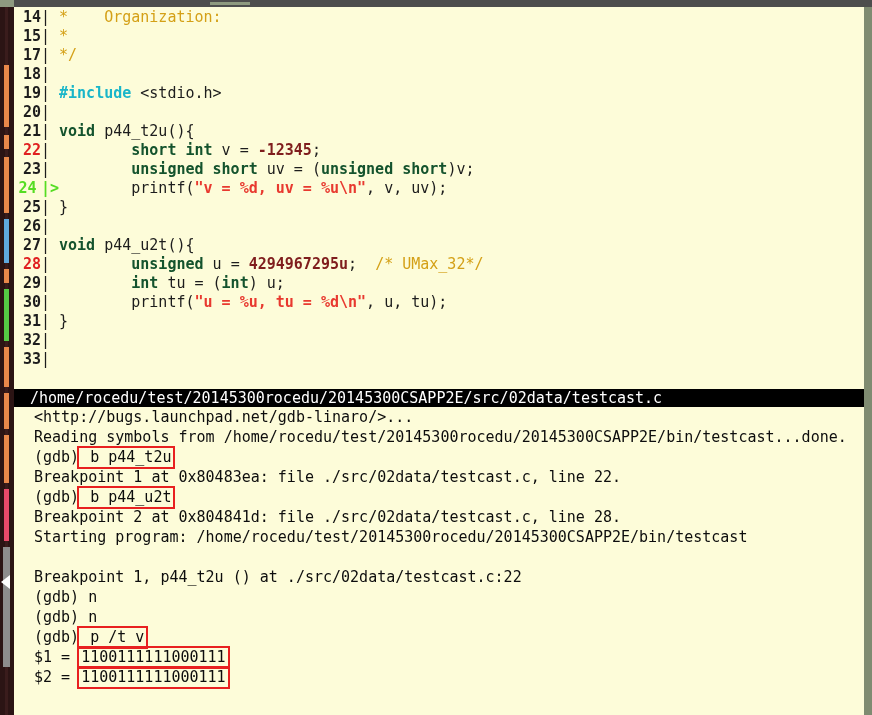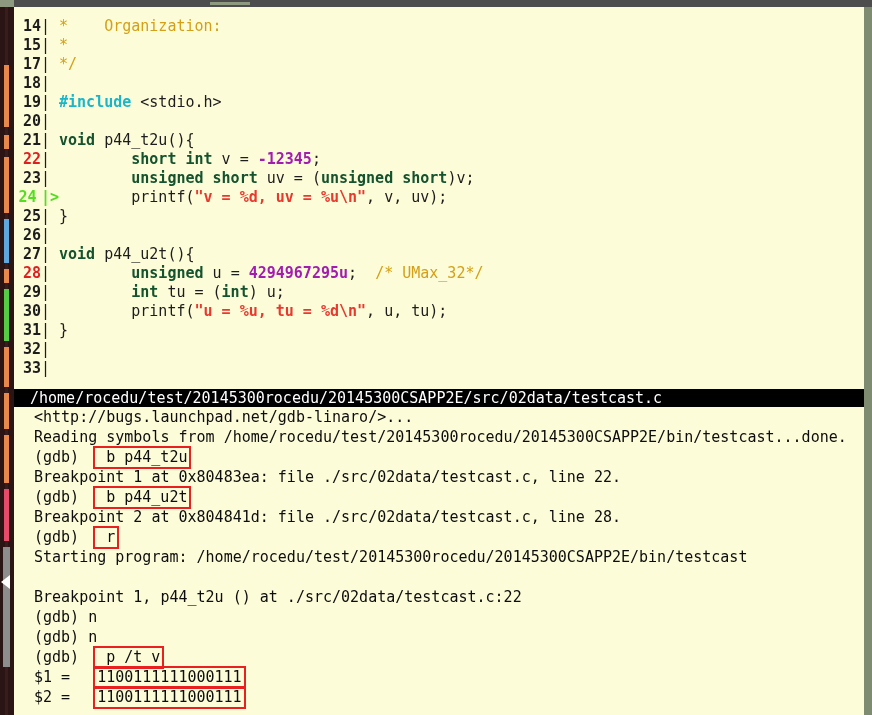--- a/index.html
+++ b/index.html
@@ -82,21 +82,21 @@
   .editor {
     position: absolute;
     left: 14px; top: 7px;
     width: 850px;
     height: 382px;
     background: #fdfcd9;
     overflow: hidden;
   }
   .editor-inner {
     position: relative;
-    padding-top: 10px;
+    padding-top: 1px;
   }
   .row {
     height: 19px;
     line-height: 19px;
     white-space: pre;
     font-size: 15px;
   }
   .ln {
     display: inline-block;
     width: 27px;
@@ -111,21 +111,21 @@
     display: inline-block;
     width: 9px;
     text-align: center;
     color: #1d1d1d;
   }
   .sep.curmark { color: #55dd22; font-weight: bold; }
   .code { color: #1d1d1d; }
   .cmt { color: #d4a017; }
   .pp  { color: #19b6c9; font-weight: bold; }
   .kw  { color: #14532d; font-weight: bold; }
-  .num { color: #a21caf; font-weight: bold; }
+  .num { color: #7f1d1d; font-weight: bold; }
   .str { color: #e8392f; font-weight: bold; }
 
   
   .statusbar {
     position: absolute;
     left: 14px;
     top: 389px;
     width: 850px;
     height: 18px;
     background: #000000;
@@ -156,21 +156,20 @@
     color: #0d0d0d;
     padding-left: 20px;
     position: relative;
   }
   .box {
     outline: 2px solid #e82020;
     padding: 0 2px;
     position: relative;
     display: inline-block;
     line-height: 19px;
-    margin-left: 16px;
   }
 
   
   .rightedge {
     position: absolute;
     right: 0; top: 7px;
     width: 8px;
     height: 708px;
     background: #7f8b71;
   }
@@ -229,21 +228,20 @@
 
   <div class="statusbar">/home/rocedu/test/20145300rocedu/20145300CSAPP2E/src/02data/testcast.c</div>
 
   <div class="terminal" id="terminal-lines">
       <div class="trow"><span>&lt;http://bugs.launchpad.net/gdb-linaro/&gt;...</span></div>
       <div class="trow"><span>Reading symbols from /home/rocedu/test/20145300rocedu/20145300CSAPP2E/bin/testcast...done.</span></div>
       <div class="trow"><span>(gdb)</span><span class="box"> b p44_t2u</span></div>
       <div class="trow"><span>Breakpoint 1 at 0x80483ea: file ./src/02data/testcast.c, line 22.</span></div>
       <div class="trow"><span>(gdb)</span><span class="box"> b p44_u2t</span></div>
       <div class="trow"><span>Breakpoint 2 at 0x804841d: file ./src/02data/testcast.c, line 28.</span></div>
-      <div class="trow"><span>(gdb)</span><span class="box"> r</span></div>
       <div class="trow"><span>Starting program: /home/rocedu/test/20145300rocedu/20145300CSAPP2E/bin/testcast</span></div>
       <div class="trow"><span></span></div>
       <div class="trow"><span>Breakpoint 1, p44_t2u () at ./src/02data/testcast.c:22</span></div>
       <div class="trow"><span>(gdb) n</span></div>
       <div class="trow"><span>(gdb) n</span></div>
       <div class="trow"><span>(gdb)</span><span class="box"> p /t v</span></div>
       <div class="trow"><span>$1 = </span><span class="box">1100111111000111</span></div>
       <div class="trow"><span>$2 = </span><span class="box">1100111111000111</span></div>
     </div>
 

